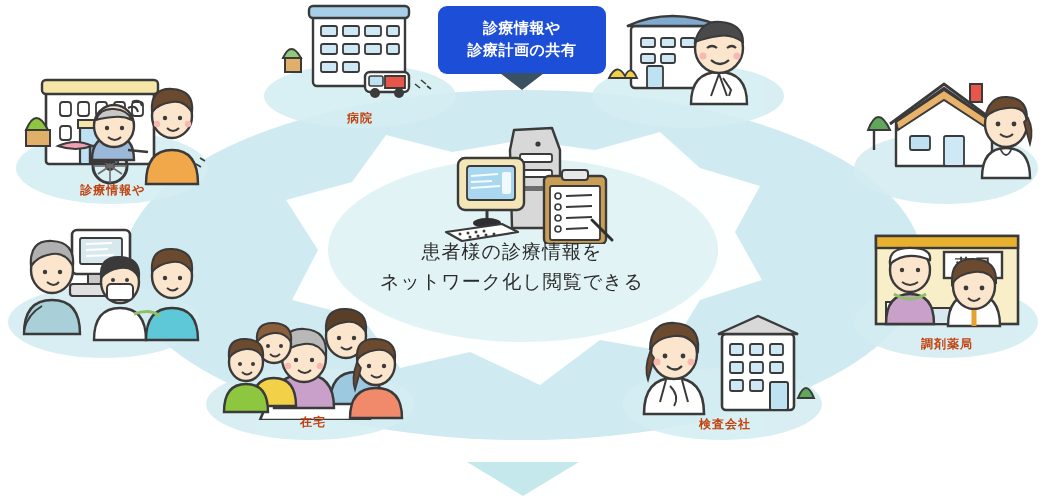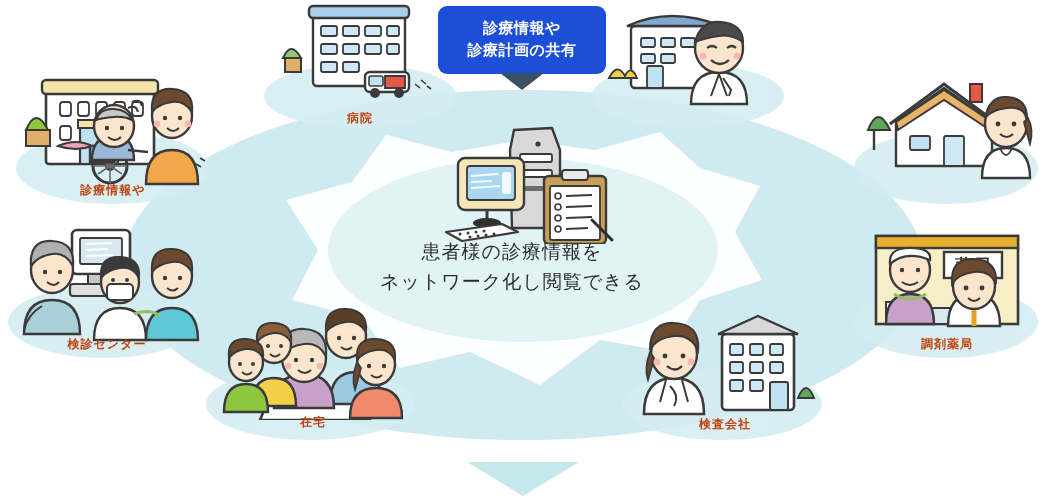--- a/index.html
+++ b/index.html
@@ -342,21 +342,20 @@
         <circle cx="115" cy="58" r="2" fill="#3a3a3a"></circle>
 
       <path d="M134 118 q0 -32 26 -32 q26 0 26 32 z" fill="#5fc8d8" stroke="#3a3a3a" stroke-width="2.4"></path>
       <ellipse cx="160" cy="54" rx="20" ry="22" fill="#fce5cd" stroke="#3a3a3a" stroke-width="2.4"></ellipse>
       <path d="M140 50 q-2 -24 20 -23 q22 1 20 23 q-8 -12 -20 -10 q-14 2 -20 10 z" fill="#6b4a2f" stroke="#3a3a3a" stroke-width="2"></path>
       <circle cx="153" cy="56" r="2.2" fill="#3a3a3a"></circle>
         <circle cx="168" cy="56" r="2.2" fill="#3a3a3a"></circle>
       <path d="M155 66 q6 5 11 0" stroke="#3a3a3a" stroke-width="2" fill="none"></path>
       <path d="M122 92 q16 -6 26 2" stroke="#8fbf6a" stroke-width="3" fill="none"></path>
     </svg>
-    <div class="lbl">検診センター</div>
   </div>
 
   <div class="node" style="left:18px;top:68px;">
     <svg class="art" viewBox="0 0 190 120">
       <rect x="28" y="22" width="108" height="74" rx="3" fill="#ffffff" stroke="#3a3a3a" stroke-width="2.6"></rect>
       <rect x="24" y="12" width="116" height="14" rx="4" fill="#f5e6a8" stroke="#3a3a3a" stroke-width="2.4"></rect>
       <g fill="#ffffff" stroke="#3a3a3a" stroke-width="1.8">
         <rect x="42" y="34" width="11" height="14" rx="3"></rect>
           <rect x="60" y="34" width="11" height="14" rx="3"></rect>
         <rect x="78" y="34" width="11" height="14" rx="3"></rect>

